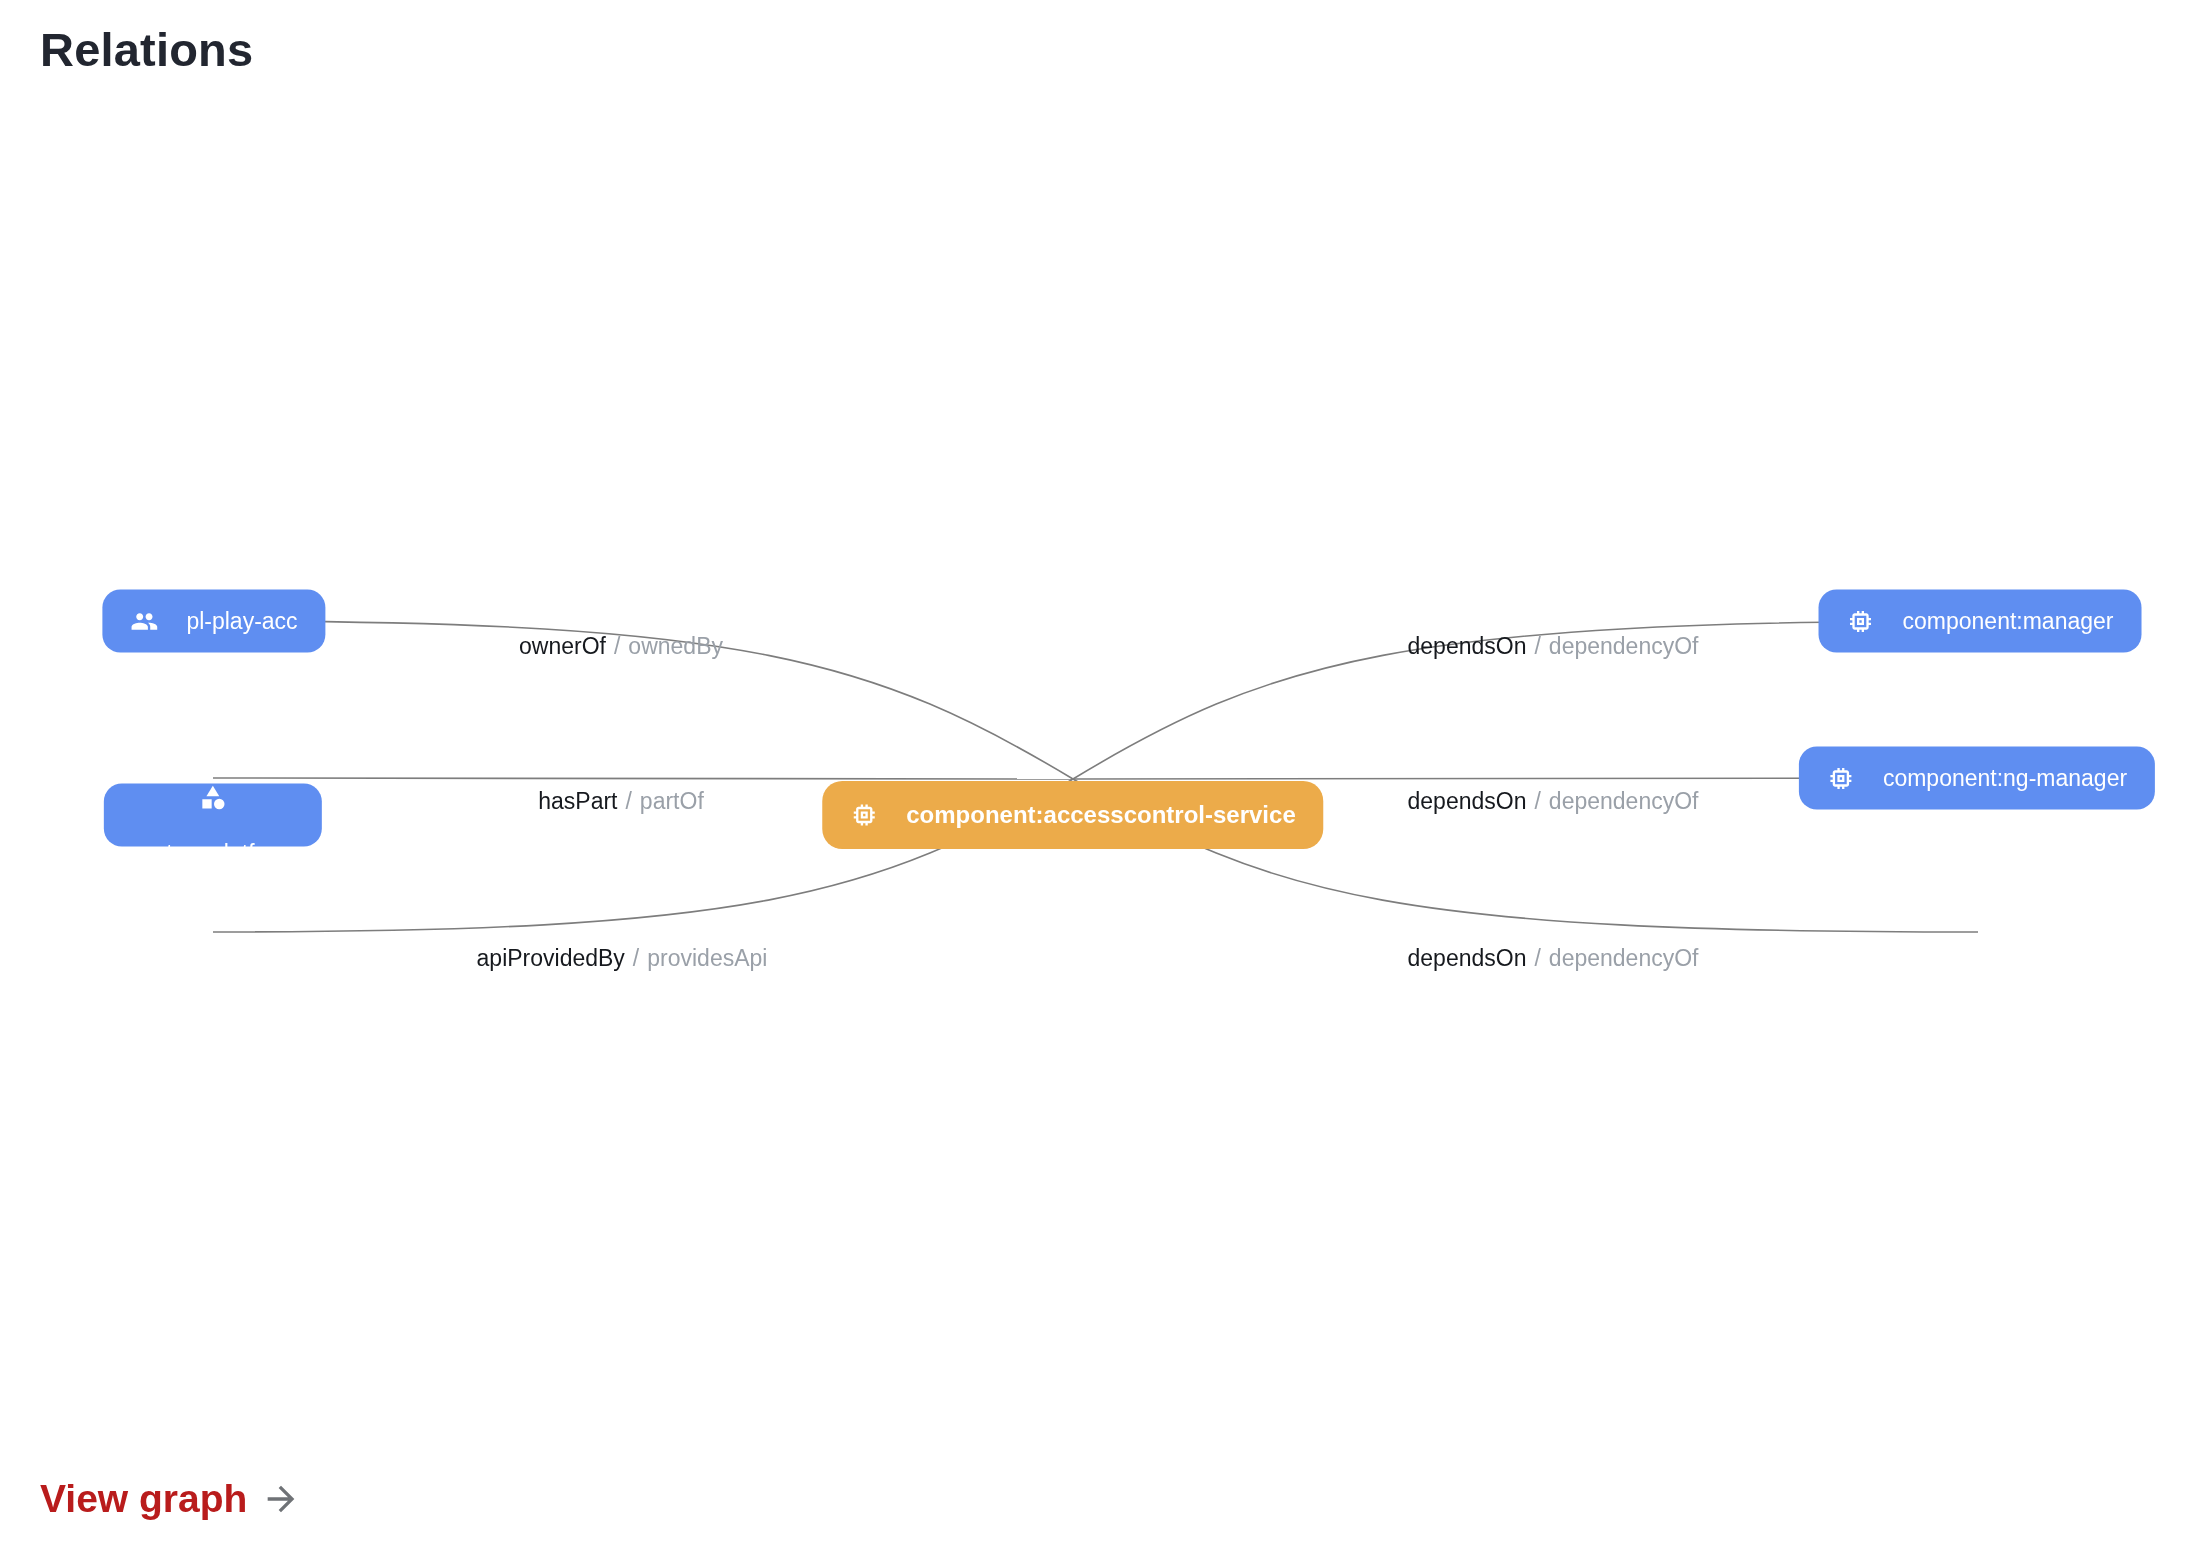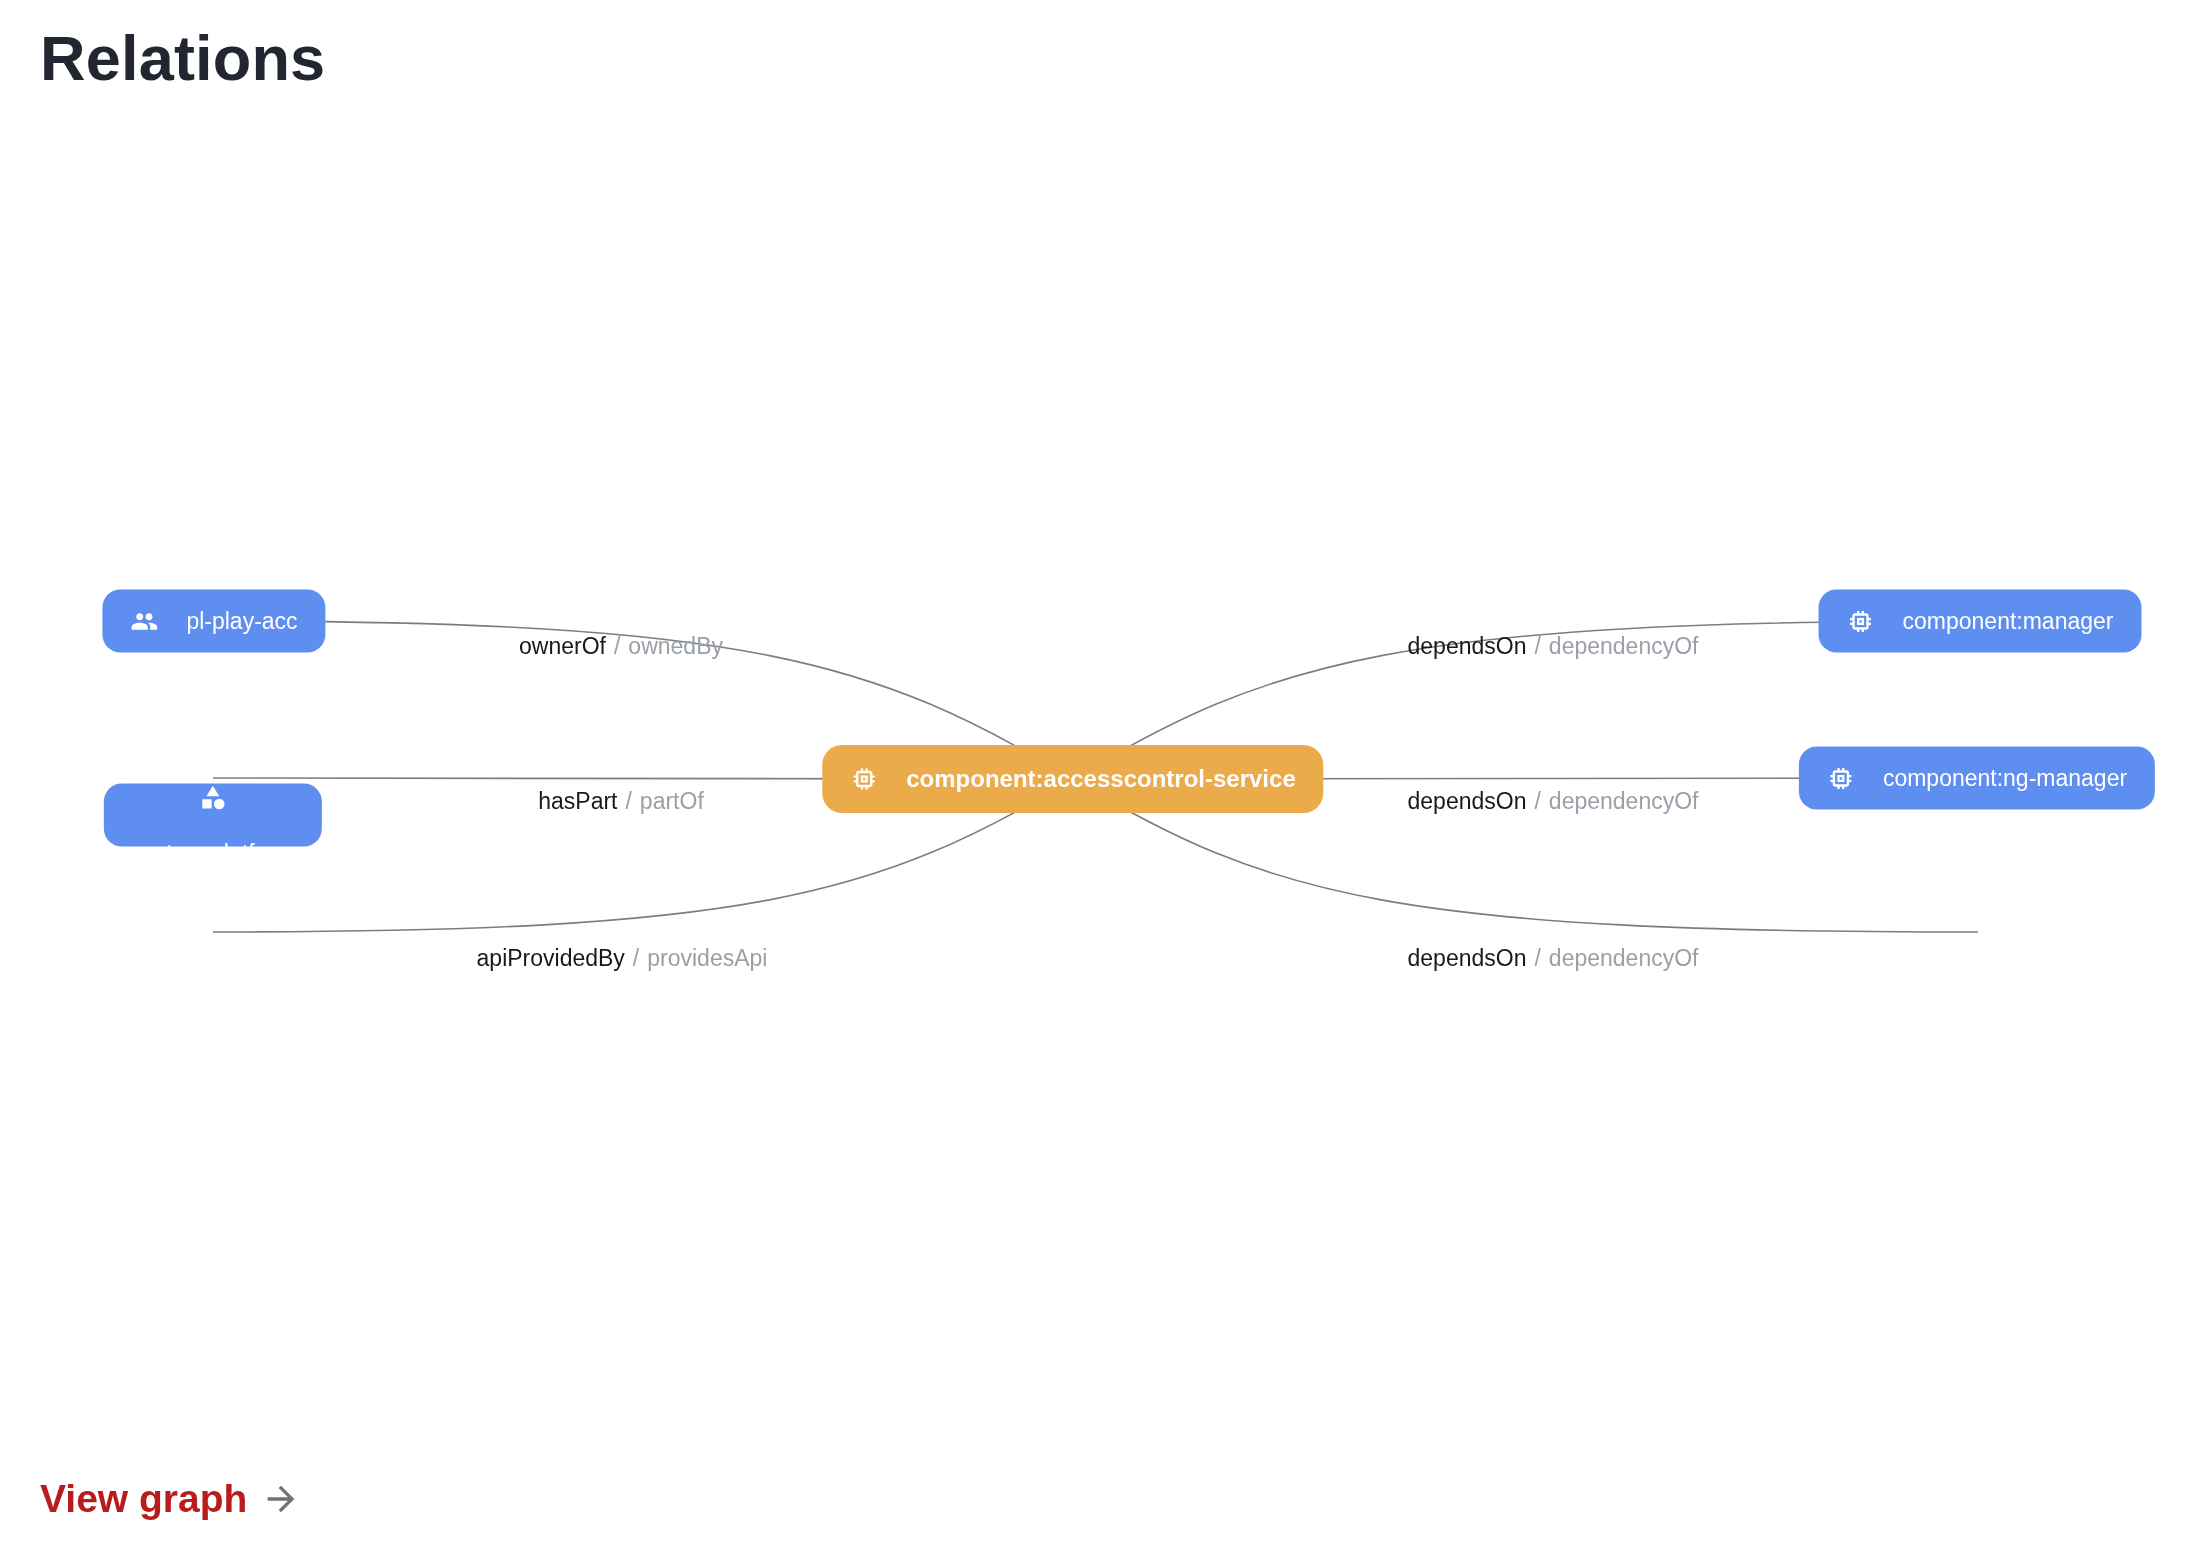--- a/index.html
+++ b/index.html
@@ -13,21 +13,21 @@
     width: 2206px;
     height: 1566px;
     background: #ffffff;
     overflow: hidden;
   }
   .page-title {
     position: absolute;
     left: 40px;
     top: 22px;
     margin: 0;
-    font-size: 63px;
+    font-size: 47px;
     font-weight: 700;
     letter-spacing: 0.2px;
     color: #222630;
   }
   svg.edges {
     position: absolute;
     left: 0;
     top: 0;
   }
   svg.edges path {
@@ -113,21 +113,21 @@
       <svg viewBox="0 0 24 24">
           <path d="M12 2l-5.5 9h11z"></path>
           <circle cx="17.5" cy="17.5" r="4.5"></circle>
           <path d="M3 13.5h8v8H3z"></path>
         </svg>
     </span>
     <span class="nlabel">system:platform</span>
   </div>
 
 
-  <div class="node orange" style="left:1073px; top:779px;">
+  <div class="node orange" style="left:1073px; top:815px;">
     <span class="nicon">
       <svg viewBox="0 0 24 24">
           <path d="M15 9H9v6h6V9zm-2 4h-2v-2h2v2zm8-2V9h-2V7c0-1.1-.9-2-2-2h-2V3h-2v2h-2V3H9v2H7c-1.1 0-2 .9-2 2v2H3v2h2v2H3v2h2v2c0 1.1.9 2 2 2h2v2h2v-2h2v2h2v-2h2c1.1 0 2-.9 2-2v-2h2v-2h-2v-2h2zm-4 6H7V7h10v10z"></path>
         </svg>
     </span>
     <span class="nlabel">component:accesscontrol-service</span>
   </div>
 
   <div class="node blue" style="left:1980px; top:621px;">
     <span class="nicon">

